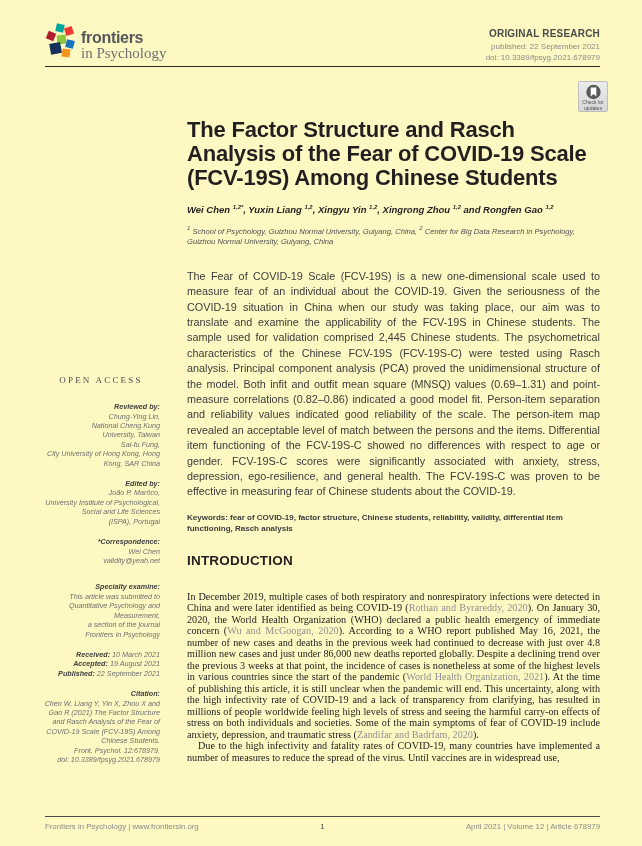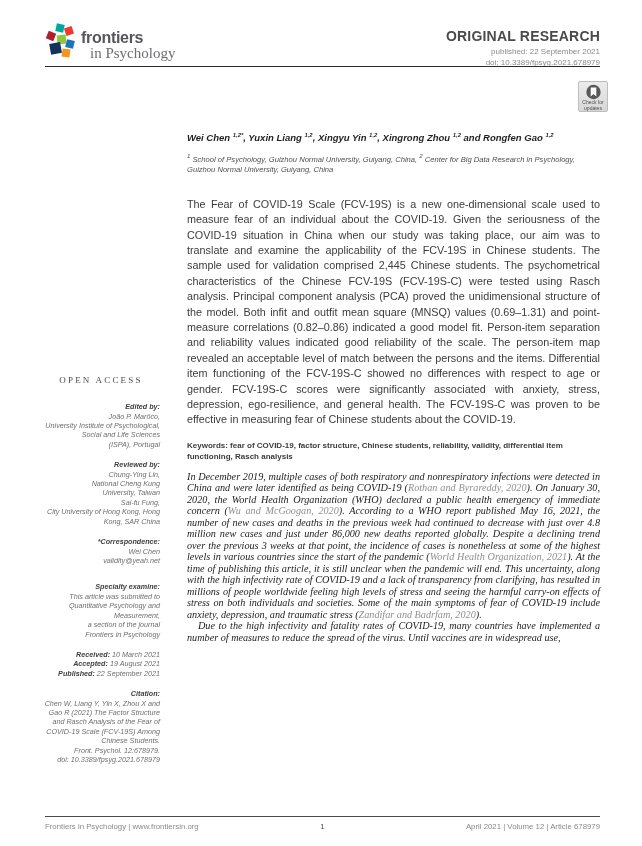--- a/index.html
+++ b/index.html
@@ -1,32 +1,32 @@
 <!DOCTYPE html>
 <html><head>
 <meta charset="utf-8">
 <style>
   * { margin: 0; padding: 0; box-sizing: border-box; }
   html,body { background:#9c9c9c; }
   .page {
     position: relative;
     width: 642px; height: 846px;
     margin: 0 auto;
-    background: #ffffff;
+    background: #fef9c3;
     font-family: "Liberation Sans", sans-serif;
     overflow: hidden;
   }
   
   .logo-wrap { position:absolute; left:45px; top:23px; display:flex; }
   .logo-mark { width:32px; height:38px; }
   .logo-text { margin-left:4px; margin-top:7px; }
   .logo-name { font-size:16px; font-weight:bold; color:#55565a; letter-spacing:-0.3px; line-height:15px; }
-  .logo-sub  { font-family:"Liberation Serif", serif; font-size:15px; color:#6d6e71; line-height:15px; margin-top:1px;margin-left:9px; }
+  .logo-sub  { font-family:"Liberation Serif", serif; font-size:15px; color:#6d6e71; line-height:15px; margin-top:1px; }
   .header-meta { position:absolute; right:42px; top:28px; text-align:right; }
-  .header-meta .type { font-size:14px; font-weight:bold; color:#4a4a4a; letter-spacing:0.2px; }
+  .header-meta .type { font-size:10px; font-weight:bold; color:#4a4a4a; letter-spacing:0.2px; }
   .header-meta .meta { font-size:8px; color:#8a8a8a; margin-top:2.5px; }
   .header-rule { position:absolute; left:45px; top:66px; width:555px; height:0; border-top:1.6px solid #2b2b2b; }
   
   .badge {
     position:absolute; left:578px; top:81px; width:30px; height:31px;
     background:linear-gradient(#ececec,#d7d7d7); border:1px solid #bdbdbd; border-radius:2px;
     display:flex; flex-direction:column; align-items:center; cursor:pointer;
   }
   .badge svg { margin-top:2px; }
   .badge .cap { font-size:5px; color:#4f4f4f; line-height:5.5px; text-align:center; }
@@ -42,21 +42,21 @@
   
   .main { position:absolute; left:187px; top:118px; width:413px; }
   .title { font-size:22px; line-height:24px; font-weight:bold; color:#231f20; letter-spacing:-0.2px; }
   .authors { margin-top:14px; font-size:9.5px; font-weight:bold; font-style:italic; color:#231f20; }
   .authors .sup { font-size:62%; vertical-align:super; }
   .affils { margin-top:8px; font-size:7.6px; font-style:italic; color:#4f4f4f; line-height:10.5px; }
   .affils .sup { font-size:80%; vertical-align:super; }
   .abstract { margin-top:21px; font-size:10.8px; line-height:15.4px; color:#3b3b3b; text-align:justify; }
   .keywords { margin-top:12px; font-size:8px; line-height:11px; font-weight:bold; color:#3b3b3b; }
   .sec-head { margin-top:19px; font-size:13.5px; font-weight:bold; color:#231f20; letter-spacing:0.2px; }
-  .body-text { margin-top:9px; font-family:"Liberation Serif", serif; font-size:10.2px; line-height:11.5px; color:#1c1c1c; text-align:justify;font-style:italic; }
+  .body-text { margin-top:23px; font-family:"Liberation Serif", serif; font-size:10.2px; line-height:11.5px; color:#1c1c1c; text-align:justify; }
   .para + .para { text-indent:11px; }
   .cite { color:#8f8f8f; cursor:pointer; }
   
   .footer-rule { position:absolute; left:45px; top:816px; width:555px; border-top:1px solid #4a4a4a; }
   .footer { position:absolute; left:45px; top:822px; width:555px; font-size:7.8px; color:#8a8a8a; }
   .footer .fl { position:absolute; left:0; }
   .footer .fc { position:absolute; left:0; width:100%; text-align:center; color:#4d4d4d; }
   .footer .fr { position:absolute; right:0; }
 </style>
 </head>
@@ -96,34 +96,34 @@
     <div class="cap">
       <div>Check for</div>
       <div>updates</div>
     </div>
   </div>
 
   <div class="sidebar">
     <div class="open-access">OPEN ACCESS</div>
     <div class="sb-blocks">
         <div class="sb-block">
-          <div class="sb-label">Edited by:</div>
-          <div class="sb-line"><span>João P. Marôco,</span></div>
-          <div class="sb-line"><span>University Institute of Psychological,</span></div>
-          <div class="sb-line"><span>Social and Life Sciences</span></div>
-          <div class="sb-line"><span>(ISPA), Portugal</span></div>
-        </div>
-        <div class="sb-block">
           <div class="sb-label">Reviewed by:</div>
           <div class="sb-line"><span>Chung-Ying Lin,</span></div>
           <div class="sb-line"><span>National Cheng Kung</span></div>
           <div class="sb-line"><span>University, Taiwan</span></div>
           <div class="sb-line"><span>Sai-fu Fung,</span></div>
           <div class="sb-line"><span>City University of Hong Kong, Hong</span></div>
           <div class="sb-line"><span>Kong, SAR China</span></div>
+        </div>
+        <div class="sb-block">
+          <div class="sb-label">Edited by:</div>
+          <div class="sb-line"><span>João P. Marôco,</span></div>
+          <div class="sb-line"><span>University Institute of Psychological,</span></div>
+          <div class="sb-line"><span>Social and Life Sciences</span></div>
+          <div class="sb-line"><span>(ISPA), Portugal</span></div>
         </div>
         <div class="sb-block">
           <div class="sb-label">*Correspondence:</div>
           <div class="sb-line"><span>Wei Chen</span></div>
           <div class="sb-line"><span class="mail">validity@yeah.net</span></div>
         </div>
         <div class="sb-block gap">
           <div class="sb-label">Specialty examine:</div>
           <div class="sb-line"><span>This article was submitted to</span></div>
           <div class="sb-line"><span>Quantitative Psychology and</span></div>
@@ -143,24 +143,26 @@
           <div class="sb-line"><span>and Rasch Analysis of the Fear of</span></div>
           <div class="sb-line"><span>COVID-19 Scale (FCV-19S) Among</span></div>
           <div class="sb-line"><span>Chinese Students.</span></div>
           <div class="sb-line"><span>Front. Psychol. 12:678979.</span></div>
           <div class="sb-line"><span>doi: 10.3389/fpsyg.2021.678979</span></div>
         </div>
       </div>
   </div>
 
   <div class="main">
+    <h1 class="title">The Factor Structure and Rasch Analysis of the Fear of COVID-19 Scale (FCV-19S) Among Chinese Students</h1>
     <div class="authors"><span>Wei Chen </span><span class="sup">1,2*</span><span>, Yuxin Liang </span><span class="sup">1,2</span><span>, Xingyu Yin </span><span class="sup">1,2</span><span>, Xingrong Zhou </span><span class="sup">1,2</span><span> and Rongfen Gao </span><span class="sup">1,2</span></div>
     <div class="affils"><span class="sup">1</span><span> School of Psychology, Guizhou Normal University, Guiyang, China, </span><span class="sup">2</span><span> Center for Big Data Research in Psychology, Guizhou Normal University, Guiyang, China</span></div>
     <div class="abstract">The Fear of COVID-19 Scale (FCV-19S) is a new one-dimensional scale used to measure fear of an individual about the COVID-19. Given the seriousness of the COVID-19 situation in China when our study was taking place, our aim was to translate and examine the applicability of the FCV-19S in Chinese students. The sample used for validation comprised 2,445 Chinese students. The psychometrical characteristics of the Chinese FCV-19S (FCV-19S-C) were tested using Rasch analysis. Principal component analysis (PCA) proved the unidimensional structure of the model. Both infit and outfit mean square (MNSQ) values (0.69–1.31) and point-measure correlations (0.82–0.86) indicated a good model fit. Person-item separation and reliability values indicated good reliability of the scale. The person-item map revealed an acceptable level of match between the persons and the items. Differential item functioning of the FCV-19S-C showed no differences with respect to age or gender. FCV-19S-C scores were significantly associated with anxiety, stress, depression, ego-resilience, and general health. The FCV-19S-C was proven to be effective in measuring fear of Chinese students about the COVID-19.</div>
     <div class="keywords">Keywords: fear of COVID-19, factor structure, Chinese students, reliability, validity, differential item functioning, Rasch analysis</div>
+    <h2 class="sec-head">INTRODUCTION</h2>
     <div class="body-text">
         <div class="para"><span>In December 2019, multiple cases of both respiratory and nonrespiratory infections were detected in China and were later identified as being COVID-19 (</span><span class="cite">Rothan and Byrareddy, 2020</span><span>). On January 30, 2020, the World Health Organization (WHO) declared a public health emergency of immediate concern (</span><span class="cite">Wu and McGoogan, 2020</span><span>). According to a WHO report published May 16, 2021, the number of new cases and deaths in the previous week had continued to decrease with just over 4.8 million new cases and just under 86,000 new deaths reported globally. Despite a declining trend over the previous 3 weeks at that point, the incidence of cases is nonetheless at some of the highest levels in various countries since the start of the pandemic (</span><span class="cite">World Health Organization, 2021</span><span>). At the time of publishing this article, it is still unclear when the pandemic will end. This uncertainty, along with the high infectivity rate of COVID-19 and a lack of transparency from clarifying, has resulted in millions of people worldwide feeling high levels of stress and seeing the harmful carry-on effects of stress on both individuals and societies. Some of the main symptoms of fear of COVID-19 include anxiety, depression, and traumatic stress (</span><span class="cite">Zandifar and Badrfam, 2020</span><span>).</span></div>
         <div class="para"><span>Due to the high infectivity and fatality rates of COVID-19, many countries have implemented a number of measures to reduce the spread of the virus. Until vaccines are in widespread use,</span></div>
       </div>
   </div>
 
   <div class="footer-rule"></div>
   <div class="footer">
     <span class="fl">Frontiers in Psychology | www.frontiersin.org</span>
     <span class="fc">1</span>

